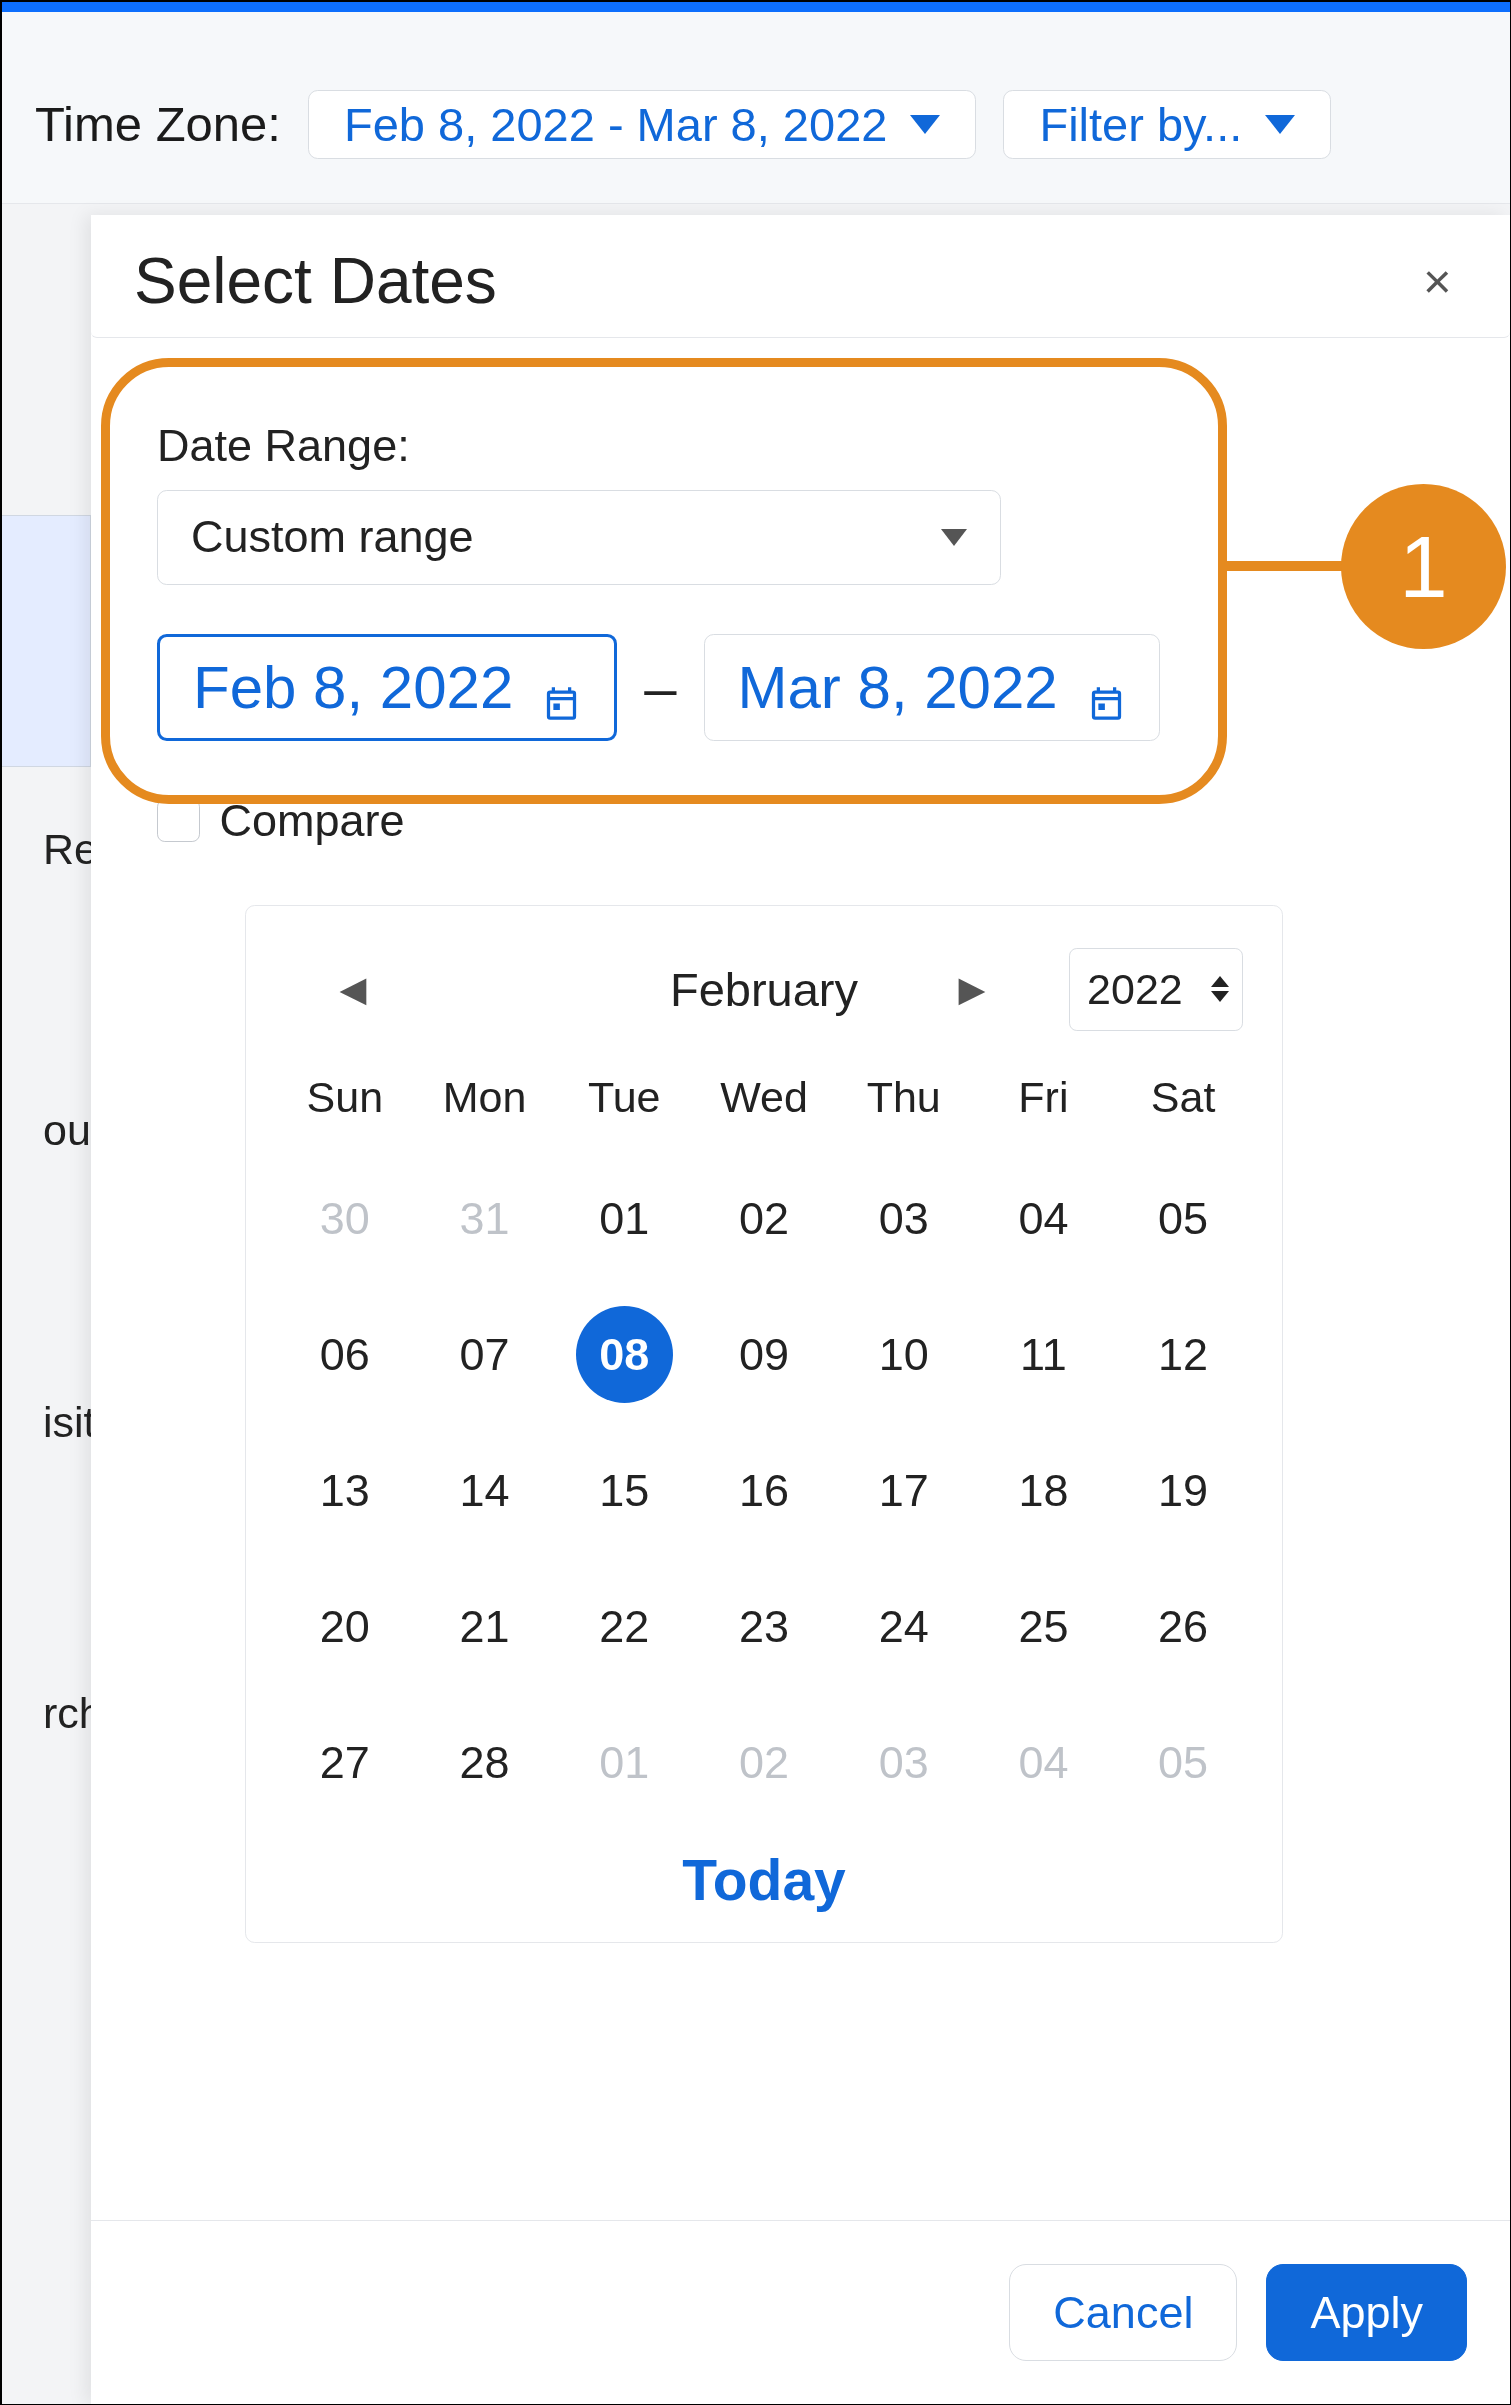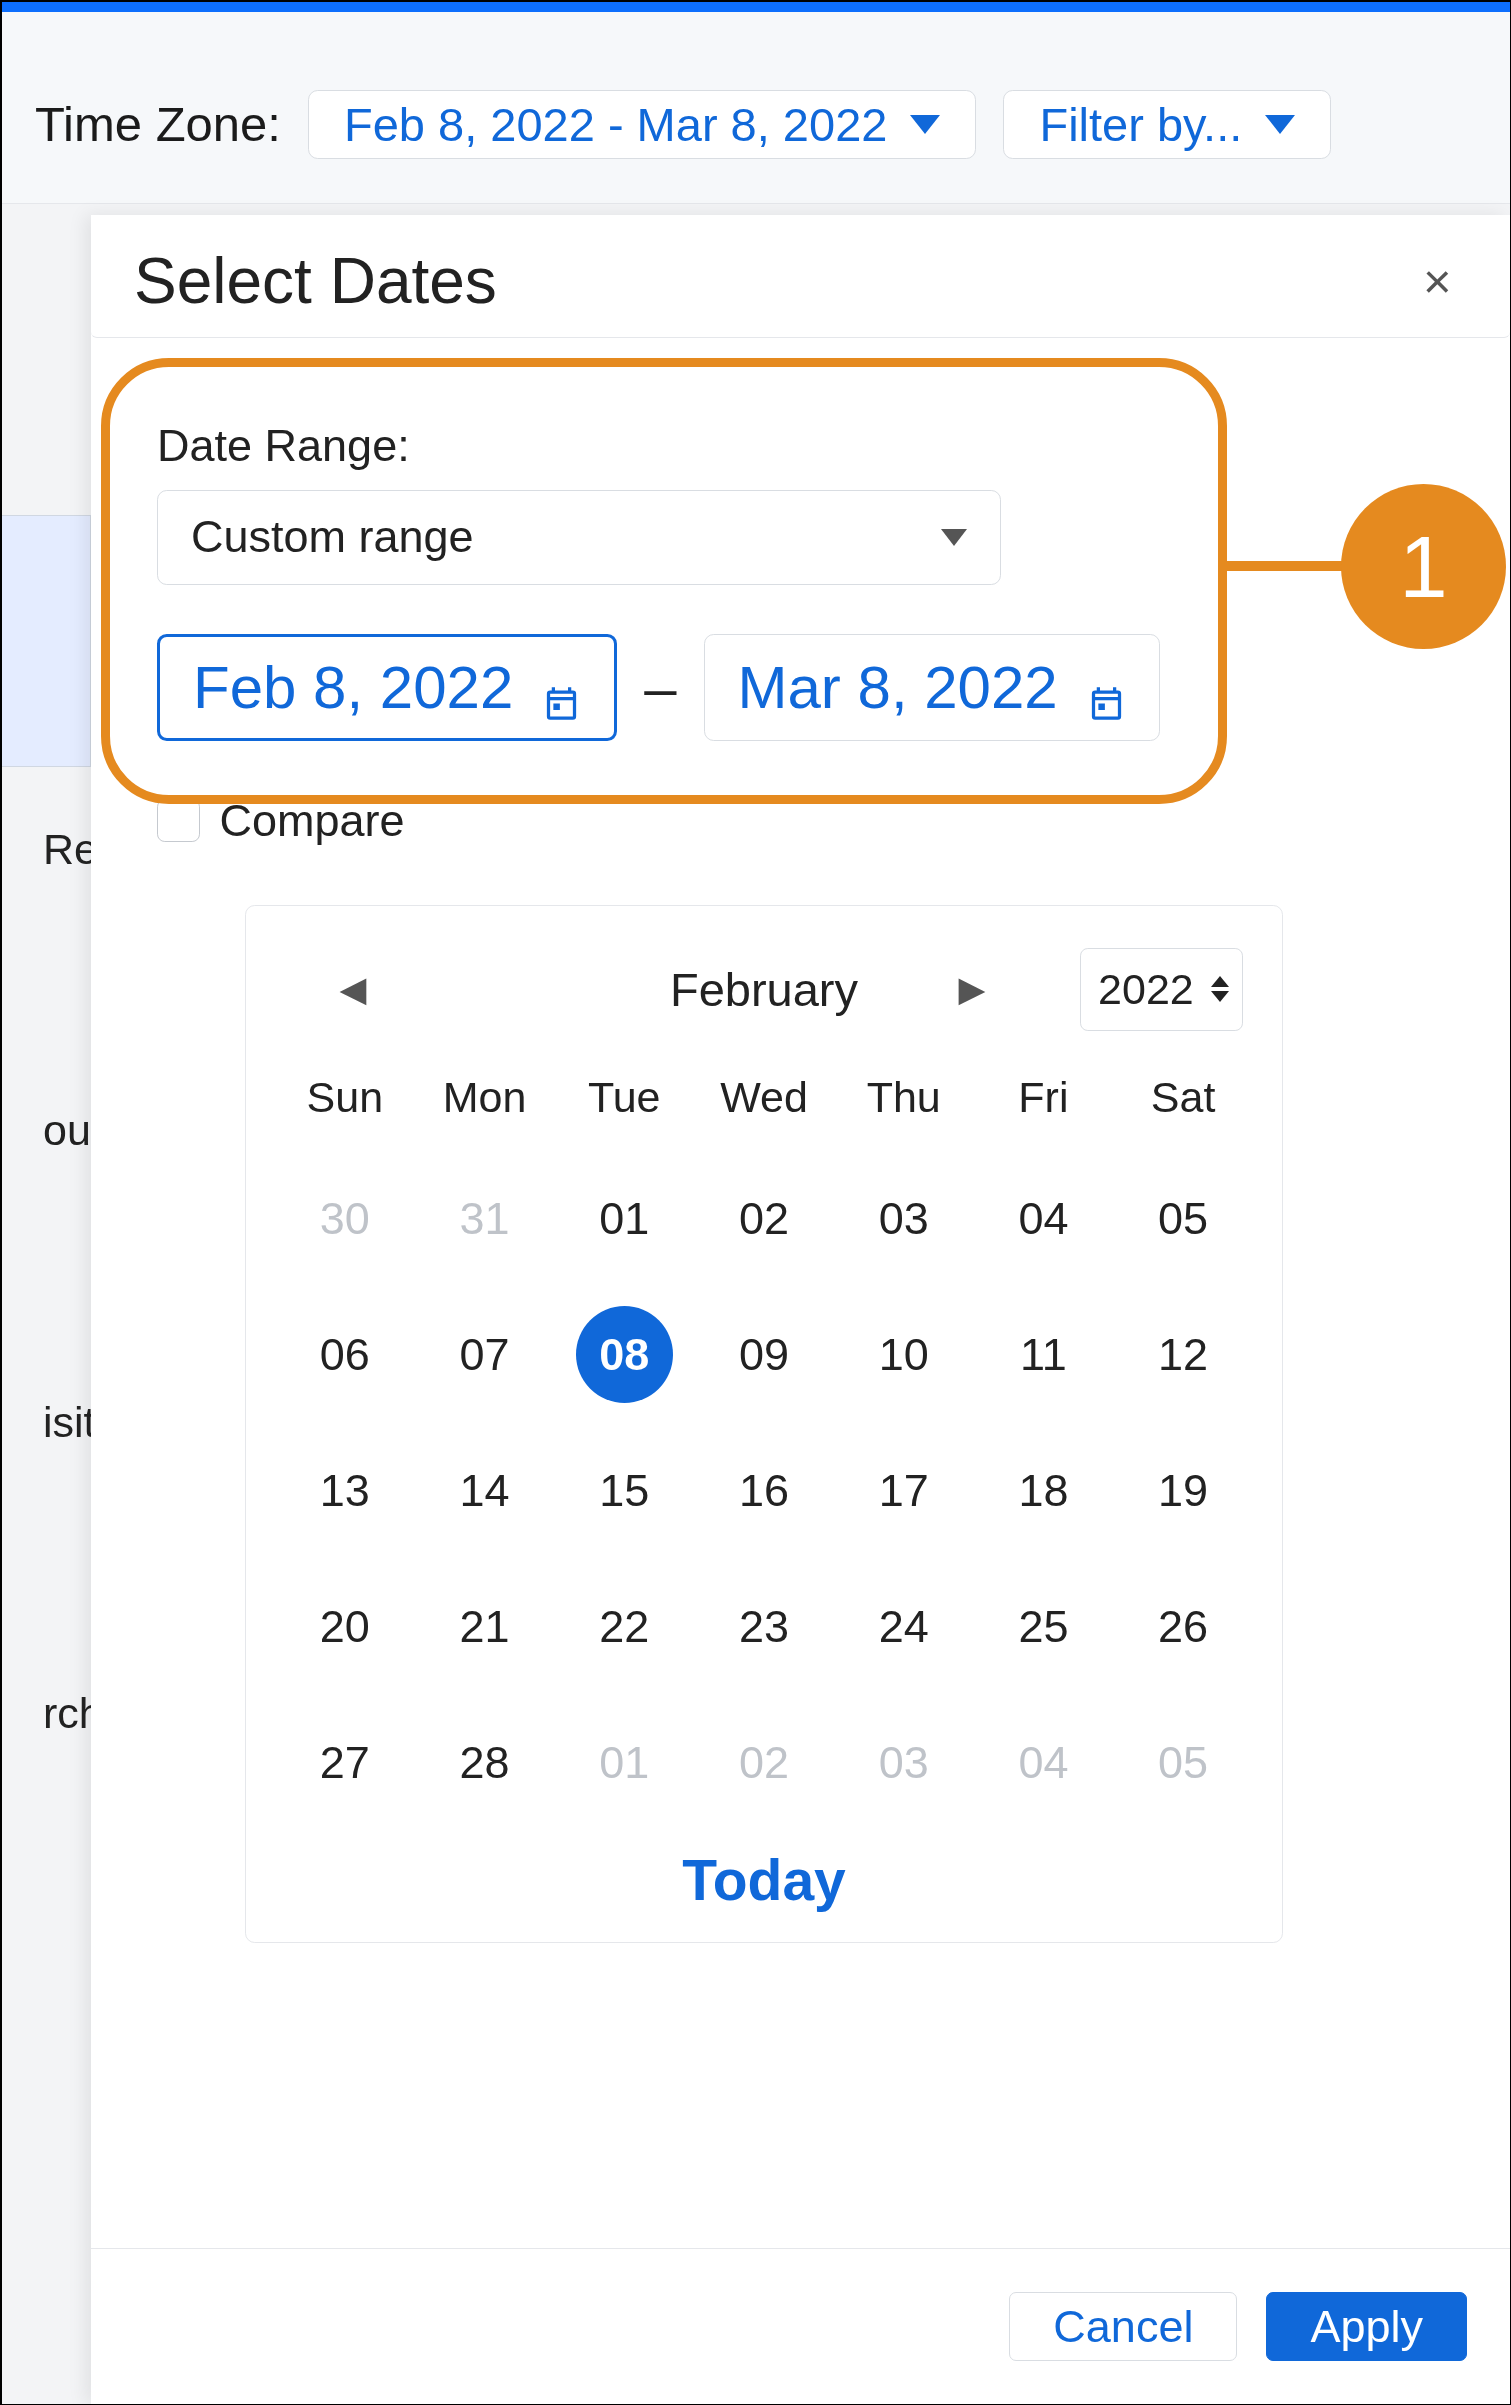--- a/index.html
+++ b/index.html
@@ -239,21 +239,21 @@
     position: absolute;
     right: 9.7px;
     height: 83px;
     border: 1.9px solid #d9dde2;
     border-radius: 7.8px;
     display: flex;
     align-items: center;
     padding: 0 13.6px 0 17.5px;
     font-size: 43px;
     color: #222;
-    gap: 17px;
+    gap: 28px;
     background: #fff;
     cursor: pointer;
   }
   .stepper-arrows {
     display: flex; flex-direction: column; gap: 3.9px;
   }
   .ar-up, .ar-down {
     width: 0; height: 0;
     border-left: 9.7px solid transparent;
     border-right: 9.7px solid transparent;
@@ -299,22 +299,22 @@
     cursor: pointer;
   }
   .dialog-footer {
     border-top: 1px solid #e5e7eb;
     display: flex;
     justify-content: flex-end;
     gap: 29px;
     padding: 43px;
   }
   .btn {
-    height: 69px;
-    border-radius: 7px;
+    height: 97px;
+    border-radius: 17px;
     font-size: 45px;
     padding: 0 43px;
     display: inline-flex;
     align-items: center;
     justify-content: flex-start;
     cursor: pointer;
     font-weight: 500;
   }
   .btn-secondary {
     background: #fff;

